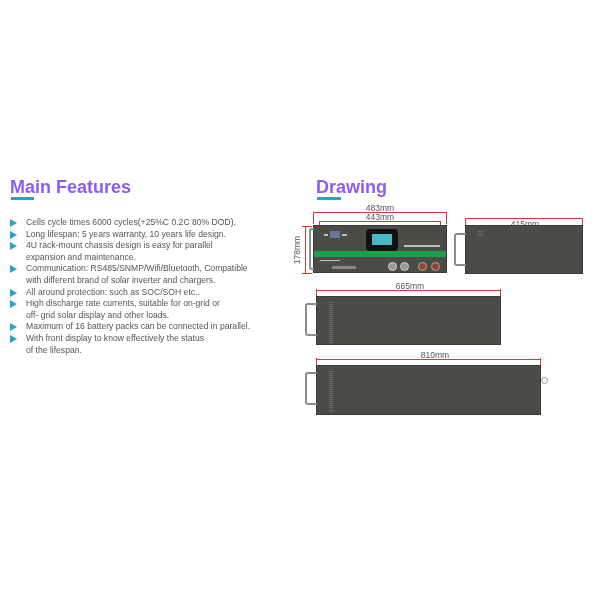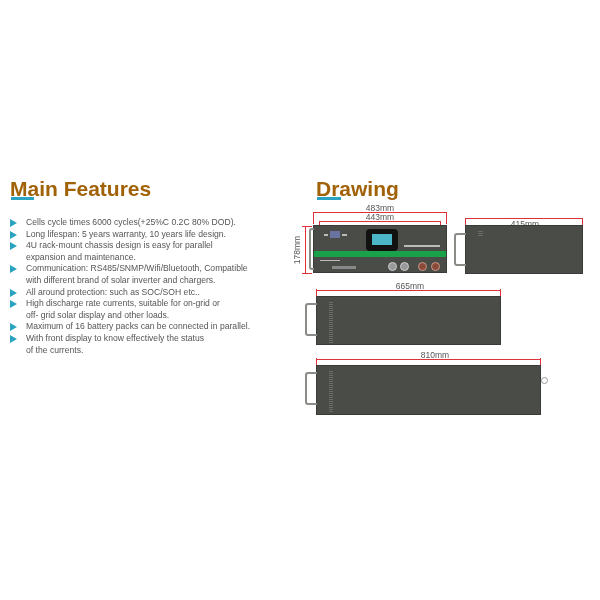--- a/index.html
+++ b/index.html
@@ -1,17 +1,17 @@
 <!DOCTYPE html>
 <html><head>
 <meta charset="utf-8">
 <style>
   html, body { margin:0; padding:0; background:#ffffff; }
   body { width:600px; height:600px; position:relative; overflow:hidden; font-family:"Liberation Sans", sans-serif; }
-  .title { position:absolute; font-weight:bold; font-size:21px; color:#a16207; letter-spacing:0; }
+  .title { position:absolute; font-weight:bold; font-size:18px; color:#8b5cf6; letter-spacing:0; }
   .underline { position:absolute; height:3px; background:#2aa3c2; }
   .features { position:absolute; left:9px; top:217px; width:290px; margin:0; padding:0; list-style:none; }
   .features li { position:relative; padding-left:17px; font-size:8.6px; line-height:11.6px; color:#555; }
   .features li .bullet { position:absolute; left:1px; top:2px; width:0; height:0; border-top:4px solid transparent; border-bottom:4px solid transparent; border-left:7px solid #2aa3c2; }
   .dim { position:absolute; font-size:8.5px; color:#555; text-align:center; }
   .dimline { position:absolute; height:1px; background:#e0303a; }
   .dimtick { position:absolute; width:1px; background:#e0303a; }
   .vdimline { position:absolute; width:1px; background:#e0303a; }
   .vtick { position:absolute; height:1px; background:#e0303a; }
   .chassis { position:absolute; background:#4a4c48; border:1px solid #3a3b38; box-sizing:border-box; }
@@ -31,21 +31,21 @@
 <div class="underline" style="left:11px; top:197px; width:23px;"></div>
 
 <ul class="features">
   <li><span class="bullet"></span><span>Cells cycle times 6000 cycles(+25%C 0.2C 80% DOD).</span></li>
   <li><span class="bullet"></span><span>Long lifespan: 5 years warranty, 10 years life design.</span></li>
   <li><span class="bullet"></span><span>4U rack-mount chassis design is easy for parallel</span><br><span>expansion and maintenance.</span></li>
   <li><span class="bullet"></span><span>Communication: RS485/SNMP/Wifi/Bluetooth, Compatible</span><br><span>with different brand of solar inverter and chargers.</span></li>
   <li><span class="bullet"></span><span>All around protection: such as SOC/SOH etc..</span></li>
   <li><span class="bullet"></span><span>High discharge rate currents, suitable for on-grid or</span><br><span>off- grid solar display and other loads.</span></li>
   <li><span class="bullet"></span><span>Maximum of 16 battery packs can be connected in parallel.</span></li>
-  <li><span class="bullet"></span><span>With front display to know effectively the status</span><br><span>of the currents.</span></li>
+  <li><span class="bullet"></span><span>With front display to know effectively the status</span><br><span>of the lifespan.</span></li>
 </ul>
 
 <div class="title" style="left:316px; top:177px;">Drawing</div>
 <div class="underline" style="left:317px; top:197px; width:24px;"></div>
 
 <div>
   <div class="dim" style="left:350px; top:203px; width:60px;">483mm</div>
   <div class="dimline" style="left:313px; top:212px; width:134px;"></div>
   <div class="dimtick" style="left:313px; top:212px; height:12px;"></div>
   <div class="dimtick" style="left:446px; top:212px; height:12px;"></div>

